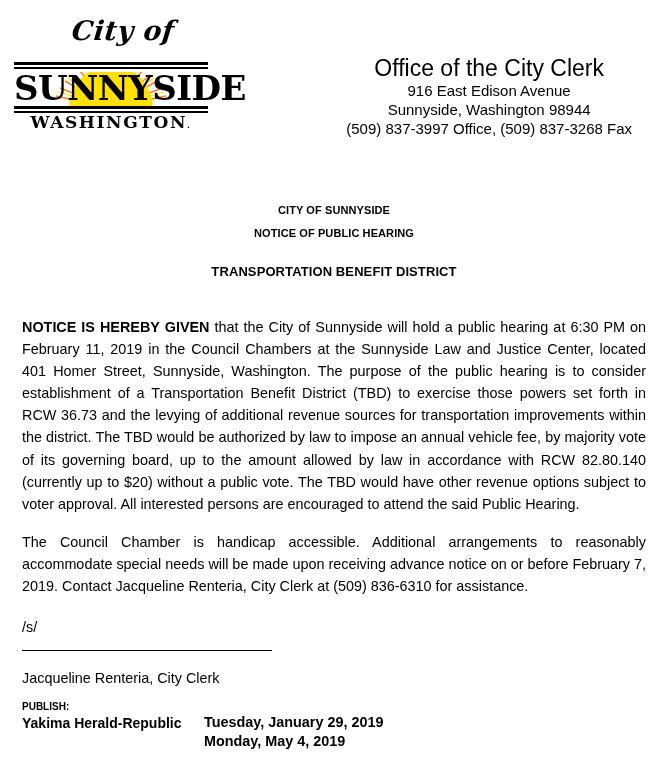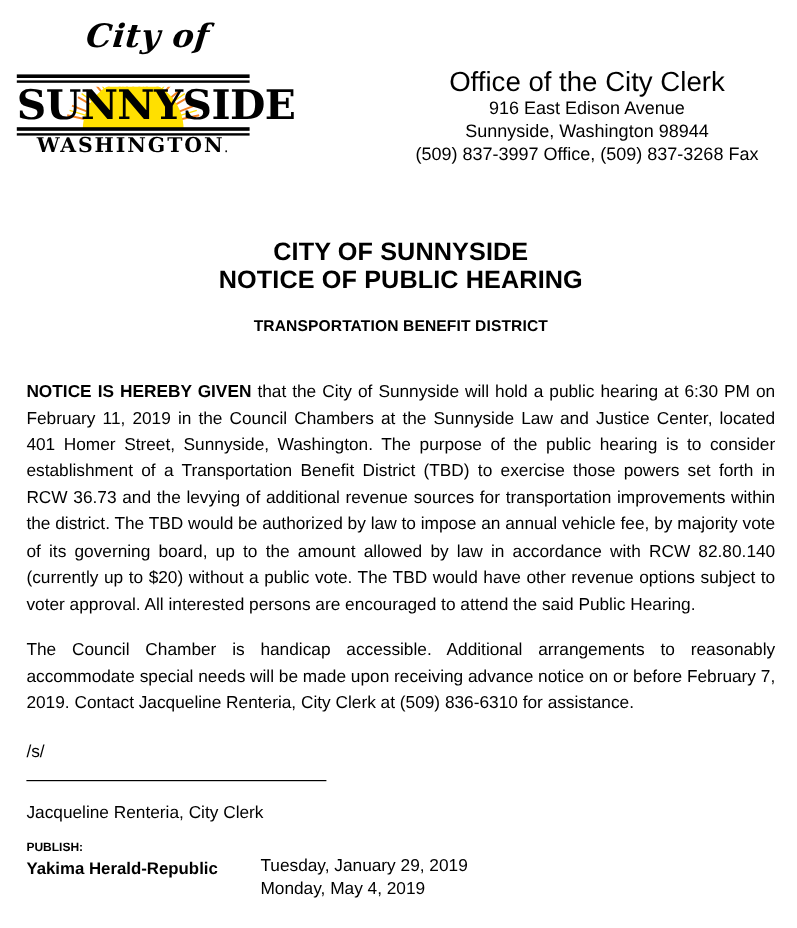--- a/index.html
+++ b/index.html
@@ -129,21 +129,21 @@
 
   
   .titles {
     position: absolute;
     left: 22px;
     top: 199px;
     width: 624px;
     text-align: center;
   }
   .title-line {
-    font-size: 21px;
+    font-size: 11px;
     font-weight: 700;
     line-height: 23px;
     letter-spacing: 0.1px;
   }
   .subtitle {
     position: absolute;
     left: 22px;
     top: 263px;
     width: 624px;
     text-align: center;
@@ -208,24 +208,24 @@
     position: absolute;
     left: 22px;
     top: 713px;
     font-size: 14px;
     font-weight: 700;
     line-height: 20px;
     white-space: nowrap;
   }
   .publish-dates {
     position: absolute;
-    left: 217px;
+    left: 204px;
     top: 713px;
     font-size: 14.4px;
-    font-weight: 400;
+    font-weight: 700;
     line-height: 19px;
     white-space: nowrap;
   }
 </style>
 </head>
 <body>
 
 <div class="page">
 
   <div class="header">

